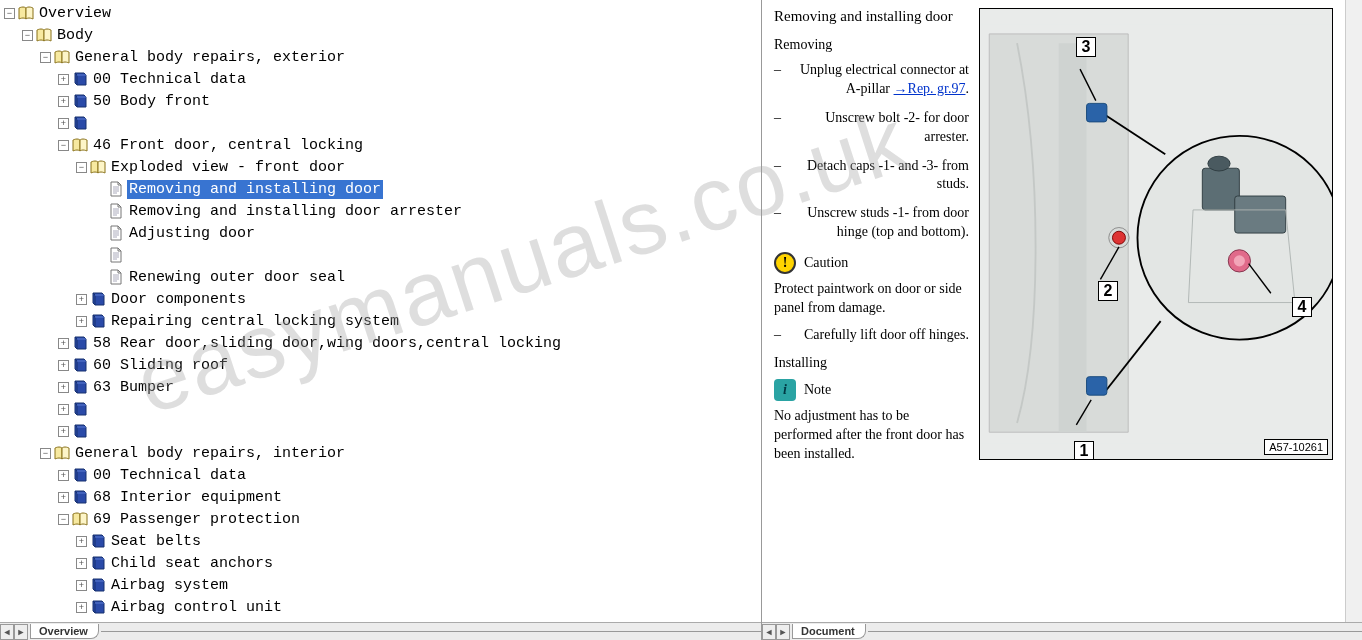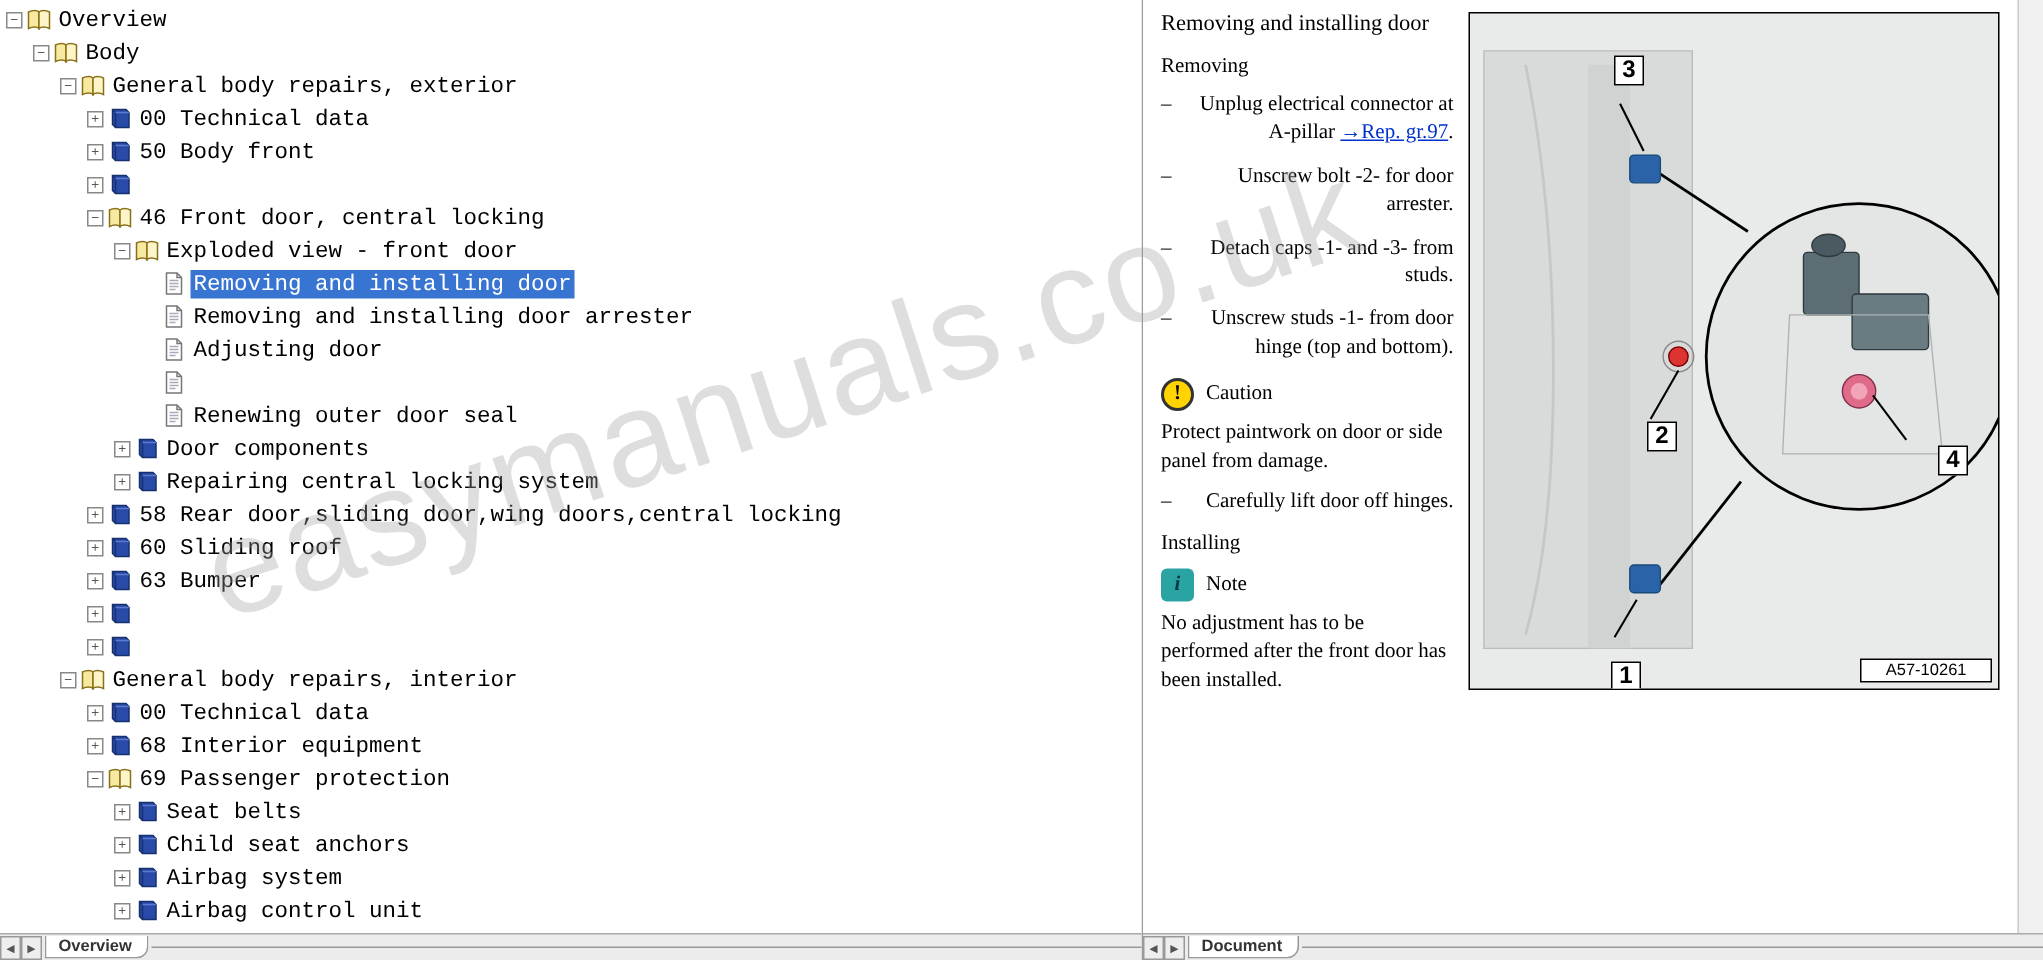--- a/index.html
+++ b/index.html
@@ -142,21 +142,21 @@
     font-family: Arial, sans-serif;
     font-weight:bold;
     font-size:16px;
     width:20px; height:20px;
     display:flex; align-items:center; justify-content:center;
   }
   .figure-id {
     position:absolute; right:4px; bottom:4px;
     background:#fff; border:1px solid #000;
     font-family: Arial,sans-serif; font-size:11px;
-    padding: 1px 16px;
+    padding: 1px 4px;
   }
   
   .tab-bar {
     height: 18px;
     background: #ececec;
     border-top: 1px solid #aaa;
     display: flex;
     align-items: center;
     font-family: Tahoma, Arial, sans-serif;
     font-size: 11px;

